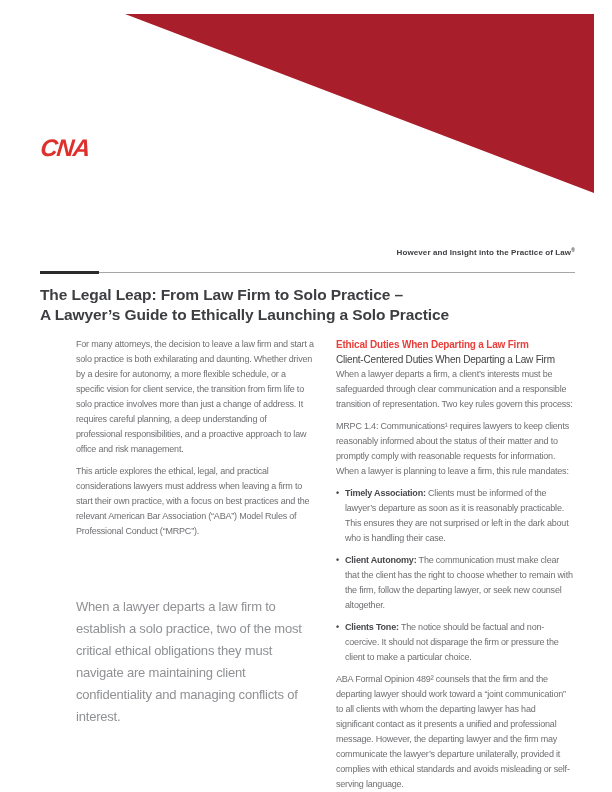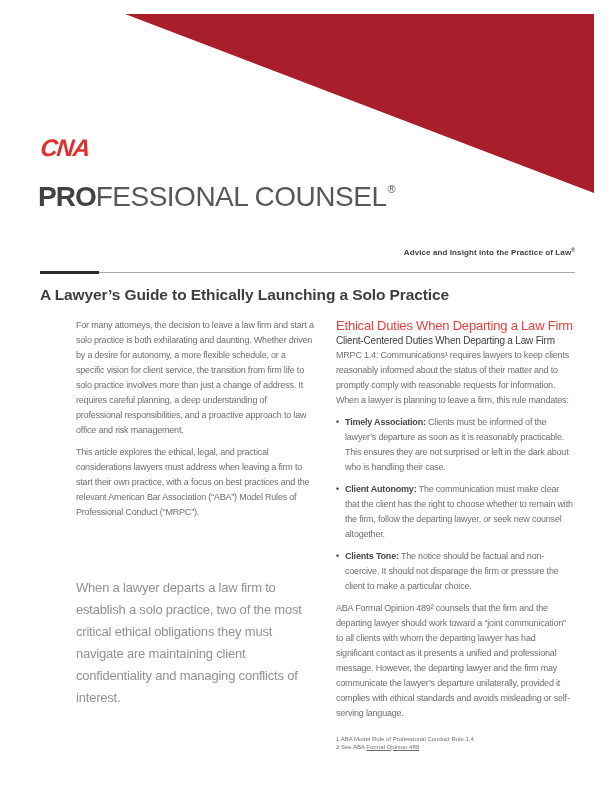--- a/index.html
+++ b/index.html
@@ -59,21 +59,21 @@
   .columns { display:flex; gap:21px;margin-left:36px; }
   .col { flex:1; min-width:0; font-size:9px; line-height:15px; color:#6e6f72; letter-spacing:-0.2px; }
   .col p { margin:0 0 7px 0; }
 
   .pullquote {
     margin-top:57px; font-size:13px; line-height:22px;
     color:#8f9194; letter-spacing:-0.2px;
   }
 
   .red-heading {
-    margin:0; font-size:13px; line-height:15px; font-weight:normal;
+    margin:0; font-size:10px; line-height:15px; font-weight:bold;
     color:var(--heading-red, #e8403c);
   }
   .sub-heading {
     margin:0; font-size:10px; line-height:15px; font-weight:normal; color:#414245;
   }
 
   ul.bullets { list-style:none; margin:0 0 7px 0; padding:0; }
   ul.bullets li { position:relative; padding-left:9px; margin:0 0 7px 0; }
   ul.bullets li .dot {
     position:absolute; left:0; top:0; font-weight:bold; color:#47484b;
@@ -85,44 +85,45 @@
 </style>
 </head>
 <body>
 
 <div class="page">
 
   <div class="triangle"></div>
 
   <div class="logo">CNA</div>
 
-  <h1 class="masthead"><span class="pro">PRO</span><span class="rest">FESSIONAL COUNSEL</span><span class="reg">®</span></h1>
 
-  <div class="tagline"><span>Advice and Insight into the Practice of Law</span><span class="reg">®</span></div>
+  <div class="tagline"><span>However and Insight into the Practice of Law</span><span class="reg">®</span></div>
 
   <div class="rule">
       <span class="rule-accent"></span>
     </div>
 
   <main>
     <h2 class="title">
+      <span>The Legal Leap: From Law Firm to Solo Practice –</span>
       <span>A Lawyer’s Guide to Ethically Launching a Solo Practice</span>
     </h2>
 
     <div class="columns">
 
       <div class="col col-left">
         <p>For many attorneys, the decision to leave a law firm and start a solo practice is both exhilarating and daunting. Whether driven by a desire for autonomy, a more flexible schedule, or a specific vision for client service, the transition from firm life to solo practice involves more than just a change of address. It requires careful planning, a deep understanding of professional responsibilities, and a proactive approach to law office and risk management.</p>
         <p>This article explores the ethical, legal, and practical considerations lawyers must address when leaving a firm to start their own practice, with a focus on best practices and the relevant American Bar Association (“ABA”) Model Rules of Professional Conduct (“MRPC”).</p>
         <div class="pullquote">When a lawyer departs a law firm to establish a solo practice, two of the most critical ethical obligations they must navigate are maintaining client confidentiality and managing conflicts of interest.</div>
       </div>
 
       <div class="col col-right">
         <h3 class="red-heading">Ethical Duties When Departing a Law Firm</h3>
         <h4 class="sub-heading">Client-Centered Duties When Departing a Law Firm</h4>
+        <p>When a lawyer departs a firm, a client’s interests must be safeguarded through clear communication and a responsible transition of representation. Two key rules govern this process:</p>
         <p>MRPC 1.4: Communications¹ requires lawyers to keep clients reasonably informed about the status of their matter and to promptly comply with reasonable requests for information. When a lawyer is planning to leave a firm, this rule mandates:</p>
 
         <ul class="bullets">
           <li><span class="dot">•</span><b>Timely Association:</b> <span>Clients must be informed of the lawyer’s departure as soon as it is reasonably practicable. This ensures they are not surprised or left in the dark about who is handling their case.</span></li>
           <li><span class="dot">•</span><b>Client Autonomy:</b> <span>The communication must make clear that the client has the right to choose whether to remain with the firm, follow the departing lawyer, or seek new counsel altogether.</span></li>
           <li><span class="dot">•</span><b>Clients Tone:</b> <span>The notice should be factual and non-coercive. It should not disparage the firm or pressure the client to make a particular choice.</span></li>
         </ul>
 
         <p>ABA Formal Opinion 489² counsels that the firm and the departing lawyer should work toward a “joint communication” to all clients with whom the departing lawyer has had significant contact as it presents a unified and professional message. However, the departing lawyer and the firm may communicate the lawyer’s departure unilaterally, provided it complies with ethical standards and avoids misleading or self-serving language.</p>
 

